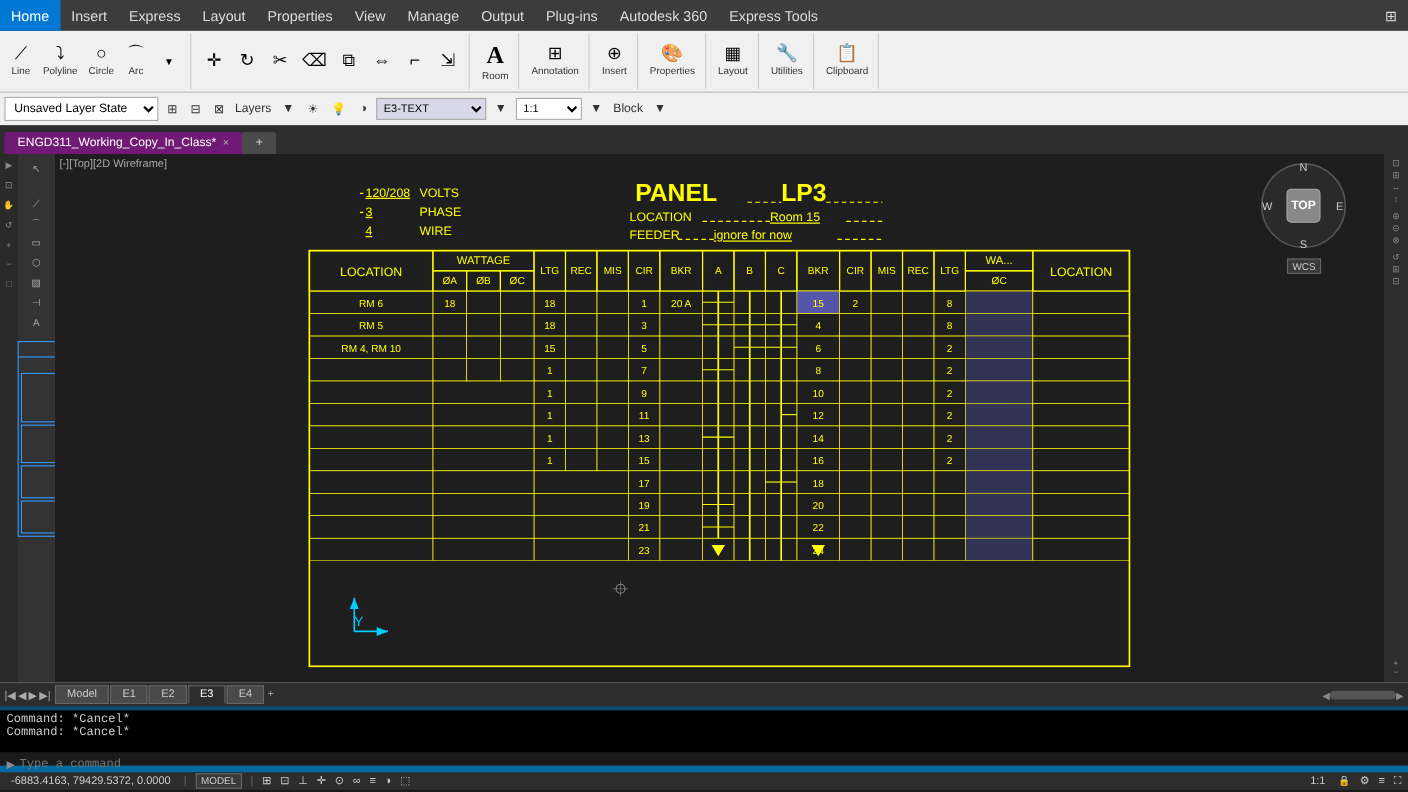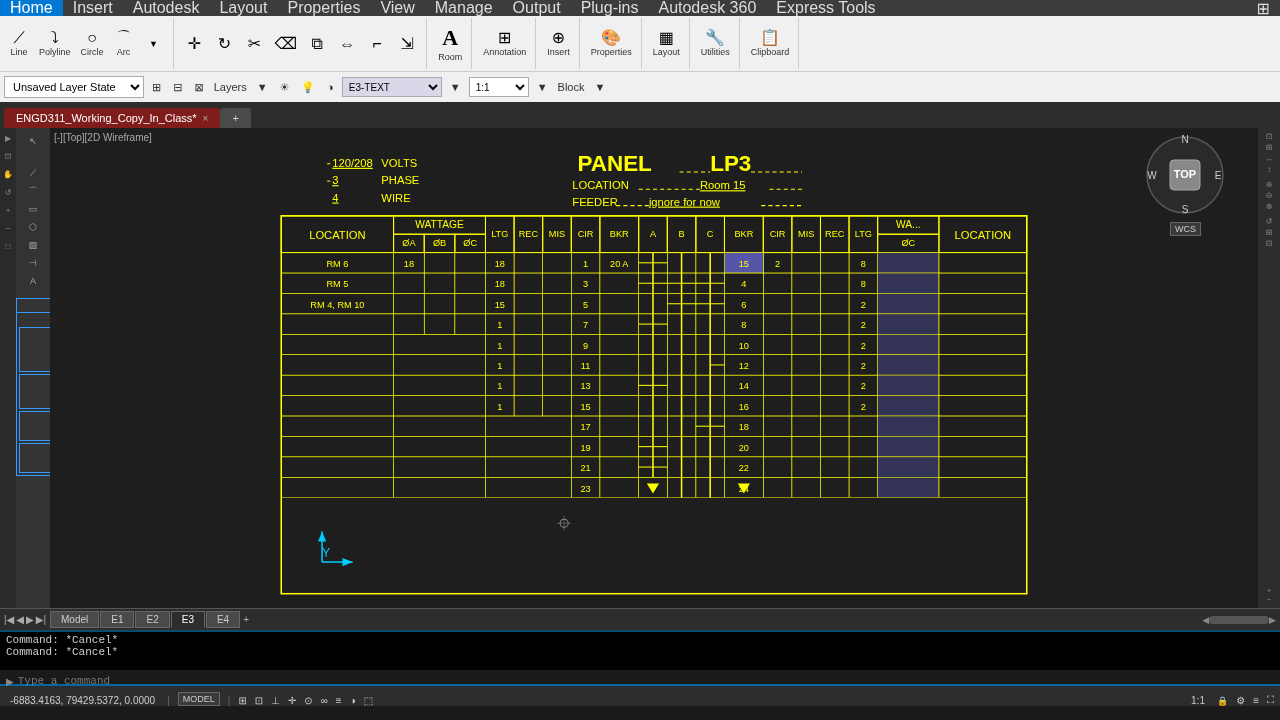--- a/index.html
+++ b/index.html
@@ -1,62 +1,62 @@
 <!DOCTYPE html>
 <html><head>
   <meta charset="utf-8">
   <style>
     * { box-sizing: border-box; margin: 0; padding: 0; }
     body { background: #1a1a1a; font-family: Arial, sans-serif; font-size: 11px; color: #000; width: 1280px; height: 720px; overflow: hidden; }
 
     
-    #menu-bar { background: #3c3c3c; color: #ddd; height: 16px; display: flex; align-items: center; font-size: 16px; }
+    #menu-bar { background: #3c3c3c; color: #ddd; height: 28px; display: flex; align-items: center; font-size: 13px; }
     .menu-item { padding: 0 10px; height: 100%; display: flex; align-items: center; cursor: pointer; }
     .menu-item.active { background: #0078d4; color: #fff; }
     #toolbar-row1 { display: flex; align-items: center; height: 56px; padding: 2px 4px; gap: 2px; background: #f0f0f0; border-bottom: 1px solid #ccc; }
     #toolbar-row2 { display: flex; align-items: center; height: 30px; padding: 2px 4px; gap: 4px; background: #f0f0f0; }
 
     .toolbar-group { display: flex; align-items: center; border-right: 1px solid #ccc; padding-right: 4px; margin-right: 4px; height: 100%; }
     .toolbar-btn { background: none; border: 1px solid transparent; padding: 2px 4px; cursor: pointer; font-size: 10px; display: flex; flex-direction: column; align-items: center; min-width: 30px; }
     .toolbar-icon { font-size: 16px; line-height: 1; }
     .toolbar-label { font-size: 9px; color: #333; margin-top: 1px; }
 
     .toolbar-dropdown { background: #fff; border: 1px solid #aaa; height: 22px; font-size: 11px; padding: 0 4px; cursor: pointer; min-width: 140px; }
 
     
     #tab-bar { background: #2d2d2d; height: 26px; display: flex; align-items: flex-end; padding: 0 4px; }
     .tab { background: #4a4a4a; color: #ccc; padding: 4px 12px; font-size: 11px; border-radius: 3px 3px 0 0; cursor: pointer; display: flex; align-items: center; gap: 6px; }
-    .tab.active { background: #7f1d1d; color: #fff; justify-content: flex-end; }
+    .tab.active { background: #701a75; color: #fff; justify-content: flex-end; }
     .tab-close { color: #aaa; font-size: 10px; cursor: pointer; }
 
     
     #main-area { display: flex; height: calc(720px - 22px - 24px - 86px - 26px - 22px - 32px); }
 
     
     #viewport { flex: 1; background: #1e1e1e; position: relative; overflow: hidden; }
 
     
     #compass { position: absolute; top: 5px; right: 30px; width: 90px; height: 90px; }
 
     
-    #bottom-area { height: 54px; background: #1a1a1a; border-top: 2px solid #0c4a6e; }
+    #bottom-area { height: 54px; background: #1a1a1a; border-top: 4px solid #0c4a6e; }
     #command-line { background: #000; color: #ccc; font-size: 11px; font-family: 'Courier New', monospace; padding: 2px 6px; height: 38px; }
     #command-input-bar { background: #1a1a1a; height: 22px; display: flex; align-items: center; padding: 0 6px; }
     #command-input { background: transparent; border: none; color: #ccc; font-size: 11px; font-family: 'Courier New', monospace; width: 300px; outline: none; }
 
     
     #layout-tabs { background: #2d2d2d; height: 22px; display: flex; align-items: center; padding: 0 4px; border-top: 1px solid #555; }
     #layout-tabs-scroll { display: flex; align-items: center; gap: 1px; }
     .layout-tab { background: #4a4a4a; color: #ccc; padding: 2px 10px; font-size: 10px; cursor: pointer; border: 1px solid #666; }
     .layout-tab.active { background: #2d2d2d; color: #fff; border-bottom: 1px solid #2d2d2d; }
     .layout-tab-btns { display: flex; gap: 2px; margin-right: 4px; }
     .layout-tab-btn { color: #aaa; font-size: 10px; cursor: pointer; background: none; border: none; }
 
     
-    #status-bar { background: #2d2d2d; height: 22px; display: flex; align-items: flex-end; padding: 0 6px; font-size: 10px; color: #ccc; gap: 8px; border-top: 2px solid #0369a1; }
+    #status-bar { background: #2d2d2d; height: 22px; display: flex; align-items: center; padding: 0 6px; font-size: 10px; color: #ccc; gap: 8px; border-top: 6px solid #0369a1; }
     .status-item { padding: 0 4px; cursor: pointer; }
     .status-divider { color: #666; }
 
     
     .wcs-btn { background: #3a3a3a; border: 1px solid #666; color: #ccc; font-size: 9px; padding: 1px 4px; cursor: pointer; }
 
     
     .viewport-label { position: absolute; top: 4px; left: 4px; color: #aaa; font-size: 10px; }
 
     .vtool { display: block; width: 16px; height: 16px; color: #aaa; font-size: 10px; text-align: center; line-height: 16px; cursor: pointer; margin: 1px auto; }
@@ -72,21 +72,21 @@
     
     .e3-dropdown { background: #e8e8ff; }
 
   </style>
 </head>
 <body>
 
 <div id="menu-bar">
   <div class="menu-item active">Home</div>
   <div class="menu-item">Insert</div>
-  <div class="menu-item">Autodesk</div>
+  <div class="menu-item">Express</div>
   <div class="menu-item">Layout</div>
   <div class="menu-item">Properties</div>
   <div class="menu-item">View</div>
   <div class="menu-item">Manage</div>
   <div class="menu-item">Output</div>
   <div class="menu-item">Plug-ins</div>
   <div class="menu-item">Autodesk 360</div>
   <div class="menu-item">Express Tools</div>
   <div style="margin-left: auto;" class="menu-item">⊞</div>
 </div>

